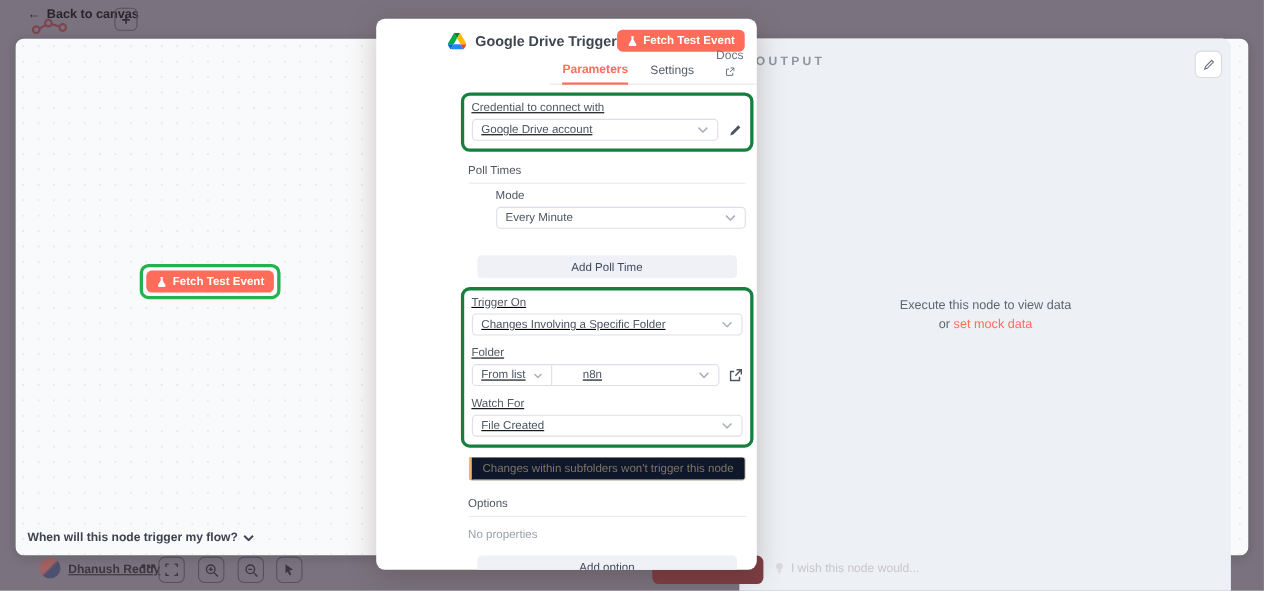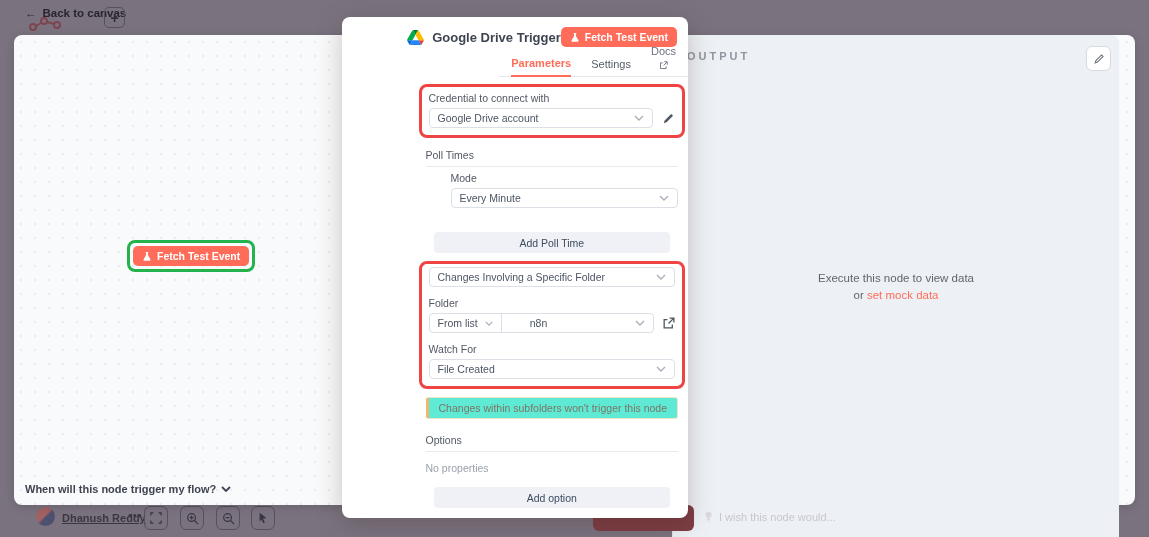--- a/index.html
+++ b/index.html
@@ -90,22 +90,22 @@
   }
   .tab { font-size:11px; color:#555d68; padding-bottom:6px; cursor:pointer; }
   .tab.active { color:#ff6d5a; font-weight:600; border-bottom:2px solid #ff6d5a; margin-bottom:-1px; }
   .docs-link {
     margin-left:auto; display:flex; align-items:center; gap:4px;
     font-size:11px; color:#6b7280; padding-bottom:6px; cursor:pointer;flex-direction:column;
   }
   .modal-body { flex:1; padding:5px 10px 10px; overflow:hidden; }
 
   .green-box {
-    border:3px solid #ef4444; border-radius:8px;
-    margin:2px -7px 4px; padding:3px 7px 7px;
+    border:3px solid #15803d; border-radius:8px;
+    margin:2px -7px 4px; padding:3px 7px 7px;text-decoration:underline;
   }
   .f-label { font-size:10.5px; color:#525863; margin:5px 0 4px; }
   .select {
     height:20px; border:1px solid #dcdfe6; border-radius:4px; background:#fff;
     display:flex; align-items:center; padding:0 8px;
     color:#4b5563; font-size:10.5px; cursor:pointer;
   }
   .select .chev { margin-left:auto; display:flex; }
   .cred-row { display:flex; align-items:center; gap:9px; }
   .cred-row .select { flex:1; }
@@ -125,21 +125,21 @@
   .combo-mode {
     display:flex; align-items:center; gap:7px; padding:0 8px; height:100%;
     border-right:1px solid #dcdfe6; color:#4b5563; cursor:pointer;
   }
   .combo-val { padding-left:8px; flex:1; display:flex; align-items:center; }
   .folder-row { display:flex; align-items:center; gap:8px; }
   .folder-row .select { flex:1; }
 
   .notice {
     margin:8px 0 0; padding:4px 10px;
-    background:#5eead4; border:1px solid #f0e3c7; border-left:3px solid #efb66d;
+    background:#0f172a; border:1px solid #f0e3c7; border-left:3px solid #efb66d;
     border-radius:3px; color:#7d7565; font-size:10.5px;
   }
   .no-props { font-size:10.5px; color:#9aa1ab; margin:10px 0 0; }
   .opt-btn { margin-top:13px; }
 
   
   .avatar {
     position:absolute; left:36px; top:507px; width:19px; height:19px;
     border-radius:50%; background:linear-gradient(135deg,#a85f5f 45%,#454a6b 55%);
     opacity:.85; cursor:pointer;
@@ -279,20 +279,21 @@
           <svg width="10" height="6" viewBox="0 0 10 6">
               <path d="M1 1l4 4 4-4" stroke="#a8b0ba" stroke-width="1.4" fill="none"></path>
             </svg>
         </span>
       </div>
     </div>
 
     <button class="tint-btn">Add Poll Time</button>
 
     <div class="green-box" style="margin-top:8px">
+      <div class="f-label" style="margin-top:2px">Trigger On</div>
       <div class="select">
         <span>Changes Involving a Specific Folder</span>
         <span class="chev">
           <svg width="10" height="6" viewBox="0 0 10 6">
               <path d="M1 1l4 4 4-4" stroke="#a8b0ba" stroke-width="1.4" fill="none"></path>
             </svg>
         </span>
       </div>
 
       <div class="f-label" style="margin-top:10px">Folder</div>

